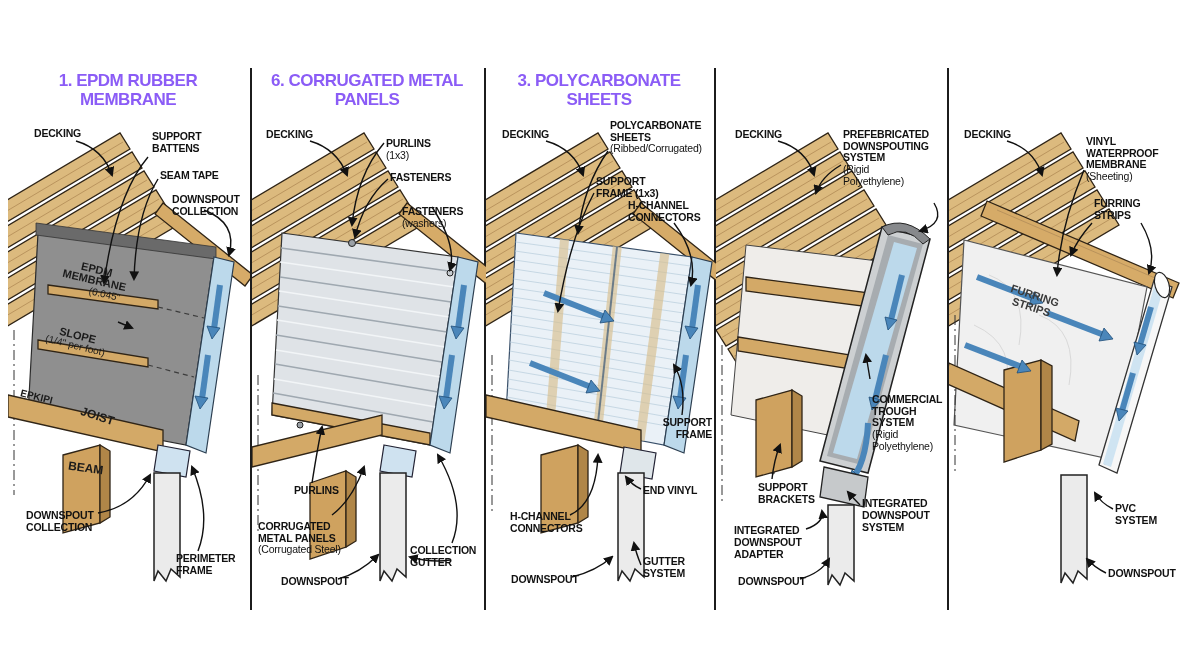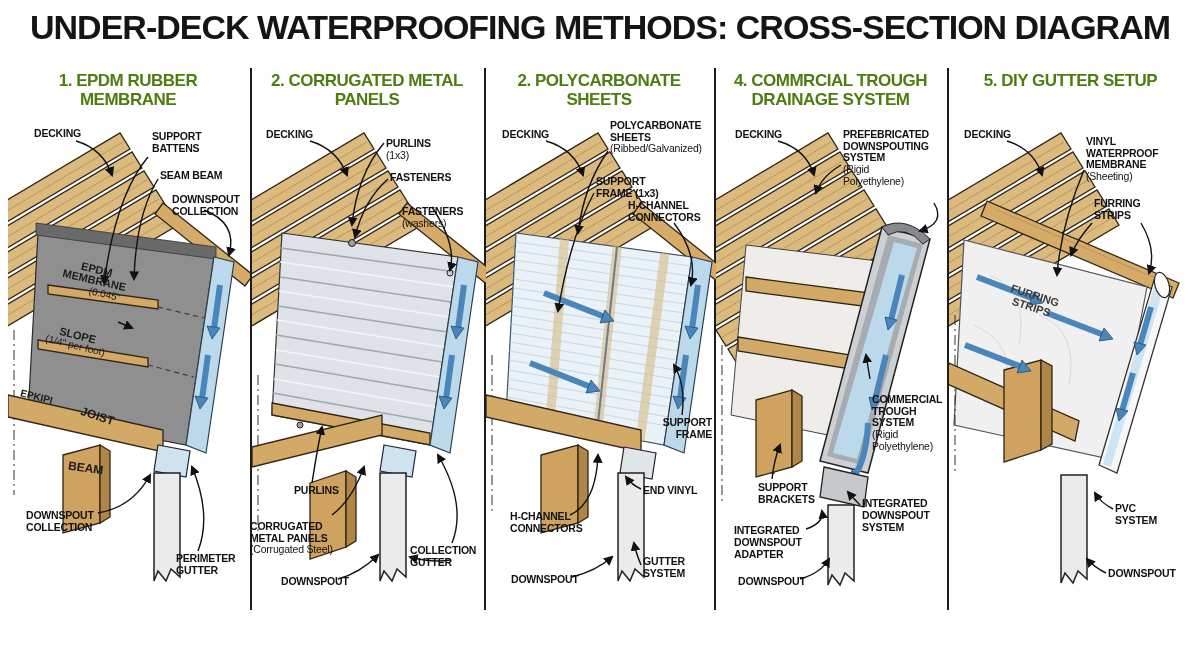--- a/index.html
+++ b/index.html
@@ -2,21 +2,21 @@
 <html><head>
 <meta charset="utf-8">
 <style>
   html,body{margin:0;padding:0;background:#fff;}
   #stage{position:relative;width:1200px;height:654px;background:#ffffff;overflow:hidden;
          font-family:"Liberation Sans",sans-serif;color:#111;}
   .main-title{position:absolute;left:0;top:8px;width:1200px;text-align:center;
       font-size:34px;font-weight:700;letter-spacing:-1px;color:#151515;white-space:nowrap;}
   .vdiv{position:absolute;top:68px;height:542px;width:2px;background:#1c1c1c;}
   .phead{position:absolute;top:71px;text-align:center;font-size:17px;font-weight:700;
-      letter-spacing:-0.5px;line-height:1.12;white-space:pre-line;color:#4d7c0f;}
+      letter-spacing:-0.5px;line-height:1.12;white-space:pre-line;color:#8b5cf6;}
   .lbl{position:absolute;font-size:10.5px;font-weight:700;letter-spacing:-0.2px;
       line-height:1.12;white-space:pre-line;color:#111;z-index:5;}
   .lbl .sub{display:block;font-weight:400;letter-spacing:-0.2px;}
   .diag{position:absolute;font-weight:700;z-index:4;color:#1b1b1b;text-align:center;
       line-height:1.05;white-space:pre-line;}
   svg.panel{position:absolute;top:115px;z-index:1;}
   .bd{fill:#dcba7e;stroke:#2f2416;stroke-width:1.3;}
   .gr{stroke:#b5905a;stroke-width:0.9;}
   .wood2{fill:#d6ab68;stroke:#2f2416;stroke-width:1.3;}
   .wood3{fill:#d3a967;stroke:#2f2416;stroke-width:1.3;}
@@ -26,36 +26,32 @@
   .fa polygon{fill:#4a86ba;stroke:#1f4e79;stroke-width:0.8;}
   .ptr{stroke:#111;stroke-width:1.4;fill:none;}
   .dash{stroke:#3c3c3c;stroke-width:1.2;stroke-dasharray:5 4;fill:none;}
   .dashdot{stroke:#333;stroke-width:1;stroke-dasharray:10 4 2 4;fill:none;}
 </style>
 </head>
 <body>
 
 <div id="stage">
 
-  <div class="main-title">UNDER-DECK WATERPROOFING METHODS: CROSS-SECTION DIAGRAM</div>
 
   <div class="vdiv" style="left:250px"></div>
   <div class="vdiv" style="left:484px"></div>
   <div class="vdiv" style="left:714px"></div>
   <div class="vdiv" style="left:947px"></div>
 
   <div class="phead" style="left:8px;width:240px">1. EPDM RUBBER
 MEMBRANE</div>
-  <div class="phead" style="left:252px;width:230px">2. CORRUGATED METAL
+  <div class="phead" style="left:252px;width:230px">6. CORRUGATED METAL
 PANELS</div>
-  <div class="phead" style="left:486px;width:226px">2. POLYCARBONATE
+  <div class="phead" style="left:486px;width:226px">3. POLYCARBONATE
 SHEETS</div>
-  <div class="phead" style="left:716px;width:229px">4. COMMRCIAL TROUGH
-DRAINAGE SYSTEM</div>
-  <div class="phead" style="left:949px;width:243px">5. DIY GUTTER SETUP</div>
 
   <svg class="panel" style="left:8px" width="242" height="500" viewBox="0 0 242 500">
     <defs>
         <marker id="pt1" markerWidth="7" markerHeight="7" refX="5.5" refY="3.5" orient="auto">
       <path d="M0,0 L7,3.5 L0,7 Z" fill="#111"></path>
         </marker>
       </defs>
     <g>
       <polygon class="bd" points="-60,120 112,18 122,34 -50,136"></polygon>
         <line class="gr" x1="-55" y1="128" x2="115" y2="27"></line>
@@ -377,65 +373,65 @@
       <path class="ptr" marker-end="url(#pt5)" d="M143,108 Q128,125 122,140"></path>
       <path class="ptr" marker-end="url(#pt5)" d="M192,108 Q208,135 200,158"></path>
       <path class="ptr" marker-end="url(#pt5)" d="M164,394 Q152,388 146,378"></path>
       <path class="ptr" marker-end="url(#pt5)" d="M157,458 Q145,452 138,444"></path>
     </g>
   </svg>
 
   <div class="lbl" style="left:34px;top:128px">DECKING</div>
   <div class="lbl" style="left:152px;top:131px">SUPPORT
 BATTENS</div>
-  <div class="lbl" style="left:160px;top:170px">SEAM BEAM</div>
+  <div class="lbl" style="left:160px;top:170px">SEAM TAPE</div>
   <div class="lbl" style="left:172px;top:194px">DOWNSPOUT
 COLLECTION</div>
   <div class="diag" style="left:62px;top:252px;font-size:11px;transform:rotate(13deg)">
     <span>EPDM
 MEMBRANE</span>
     <span style="display:block;font-weight:400;font-size:10px;margin-left:26px">(0.045"</span>
   </div>
   <div class="diag" style="left:46px;top:318px;font-size:11px;transform:rotate(14deg)">
     <span>SLOPE</span>
     <span style="display:block;font-weight:400;font-size:10px">(1/4" per foot)</span>
   </div>
   <div class="diag" style="left:20px;top:392px;font-size:10px;transform:rotate(14deg)">EPKIPI</div>
   <div class="diag" style="left:80px;top:410px;font-size:12px;transform:rotate(18deg)">JOIST</div>
   <div class="diag" style="left:68px;top:462px;font-size:12px;transform:rotate(8deg)">BEAM</div>
   <div class="lbl" style="left:26px;top:510px">DOWNSPOUT
 COLLECTION</div>
   <div class="lbl" style="left:176px;top:553px">PERIMETER
-GUTTER</div>
+FRAME</div>
 
   <div class="lbl" style="left:266px;top:129px">DECKING</div>
   <div class="lbl" style="left:386px;top:126px">
     <span>PURLINS</span>
     <span class="sub">(1x3)</span>
   </div>
   <div class="lbl" style="left:390px;top:172px">FASTENERS</div>
   <div class="lbl" style="left:402px;top:194px">
     <span>FASTENERS</span>
     <span class="sub">(washers)</span>
   </div>
   <div class="lbl" style="left:294px;top:485px">PURLINS</div>
-  <div class="lbl" style="left:250px;top:509px">
+  <div class="lbl" style="left:258px;top:509px">
     <span>CORRUGATED
 METAL PANELS</span>
     <span class="sub">(Corrugated Steel)</span>
   </div>
   <div class="lbl" style="left:281px;top:576px">DOWNSPOUT</div>
   <div class="lbl" style="left:410px;top:545px">COLLECTION
 GUTTER</div>
 
   <div class="lbl" style="left:502px;top:129px">DECKING</div>
   <div class="lbl" style="left:610px;top:108px">
     <span>POLYCARBONATE
 SHEETS</span>
-    <span class="sub">(Ribbed/Galvanized)</span>
+    <span class="sub">(Ribbed/Corrugated)</span>
   </div>
   <div class="lbl" style="left:596px;top:176px">SUPPORT
 FRAME (1x3)</div>
   <div class="lbl" style="left:628px;top:200px">H-CHANNEL
 CONNECTORS</div>
   <div class="lbl" style="left:650px;top:417px;width:62px;text-align:right">SUPPORT
 FRAME</div>
   <div class="lbl" style="left:643px;top:485px">END VINYL</div>
   <div class="lbl" style="left:510px;top:511px">H-CHANNEL
 CONNECTORS</div>

